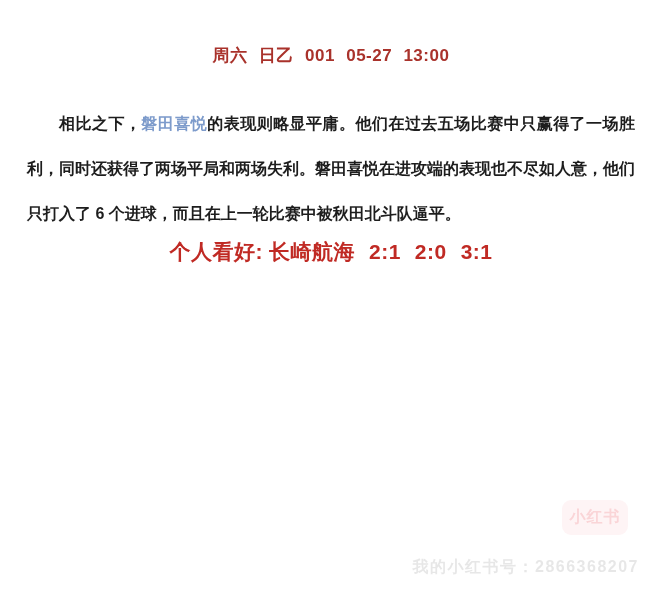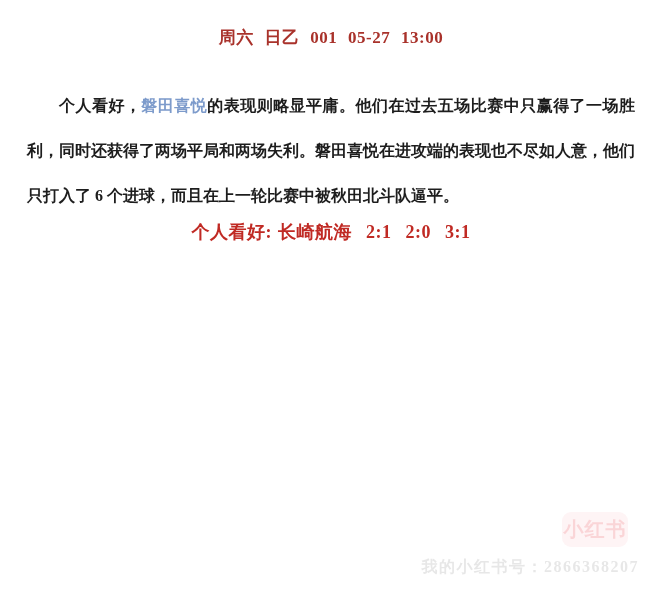--- a/index.html
+++ b/index.html
@@ -7,22 +7,21 @@
     width: 662px; height: 600px;
     background: #ffffff;
     overflow: hidden;
     font-family: "Liberation Sans", "DejaVu Sans", sans-serif;
     position: relative;
   }
   .page {
     width: 662px; height: 600px;
     position: relative;
     box-sizing: border-box;
-    padding-top: 26px;
-    font-family: Liberation Serif, serif;
+    padding-top: 44px;
   }
   .match-header {
     text-align: center;
     color: #a9322b;
     font-size: 17px;
     font-weight: 700;
     letter-spacing: 0.5px;
   }
   .match-header span { margin: 0 3px; }
   .match-title {
@@ -47,36 +46,36 @@
     text-indent: 2em;
   }
   .article p + p { margin-top: 32px; }
   .team-link {
     color: #7d9bcb;
     cursor: pointer;
   }
   .prediction {
     text-align: center;
     color: #c02a24;
-    font-size: 18px;
+    font-size: 21px;
     font-weight: 700;
     margin-top: 2px;
     letter-spacing: 0.5px;
   }
   .prediction .pred-team { margin-left: 6px; }
   .prediction .score { margin-left: 14px; }
   .prediction .score:first-of-type { margin-left: 10px; }
   .logo-watermark {
     position: absolute;
-    top: 512px; right: 34px;
+    top: 500px; right: 34px;
     width: 66px; height: 35px;
     border-radius: 9px;
     background: rgba(235, 70, 85, 0.06);
     color: rgba(235, 70, 85, 0.18);
-    font-size: 20px;
+    font-size: 16px;
     font-weight: 700;
     display: flex;
     align-items: center;
     justify-content: center;
     letter-spacing: 1px;
   }
   .id-watermark {
     position: absolute;
     top: 557px; right: 23px;
     color: rgba(70, 70, 70, 0.13);
@@ -93,21 +92,21 @@
   <div class="match-header">
     <span>周六</span>
     <span>日乙</span>
     <span>001</span>
     <span>05-27</span>
     <span>13:00</span>
   </div>
 
 
   <div class="article">
-    <p><span>个人看好，</span><span class="team-link">磐田喜悦</span><span>的表现则略显平庸。他们在过去五场比赛中只赢得了一场胜利，同时还获得了两场平局和两场失利。磐田喜悦在进攻端的表现也不尽如人意，他们只打入了 6 个进球，而且在上一轮比赛中被秋田北斗队逼平。</span></p>
+    <p><span>相比之下，</span><span class="team-link">磐田喜悦</span><span>的表现则略显平庸。他们在过去五场比赛中只赢得了一场胜利，同时还获得了两场平局和两场失利。磐田喜悦在进攻端的表现也不尽如人意，他们只打入了 6 个进球，而且在上一轮比赛中被秋田北斗队逼平。</span></p>
   </div>
 
   <div class="prediction">
     <span>个人看好:</span><span class="pred-team">长崎航海</span><span class="score">2:1</span><span class="score">2:0</span><span class="score">3:1</span>
   </div>
 
   <div class="logo-watermark">小红书</div>
   <div class="id-watermark">我的小红书号：2866368207</div>
 
 </div>

